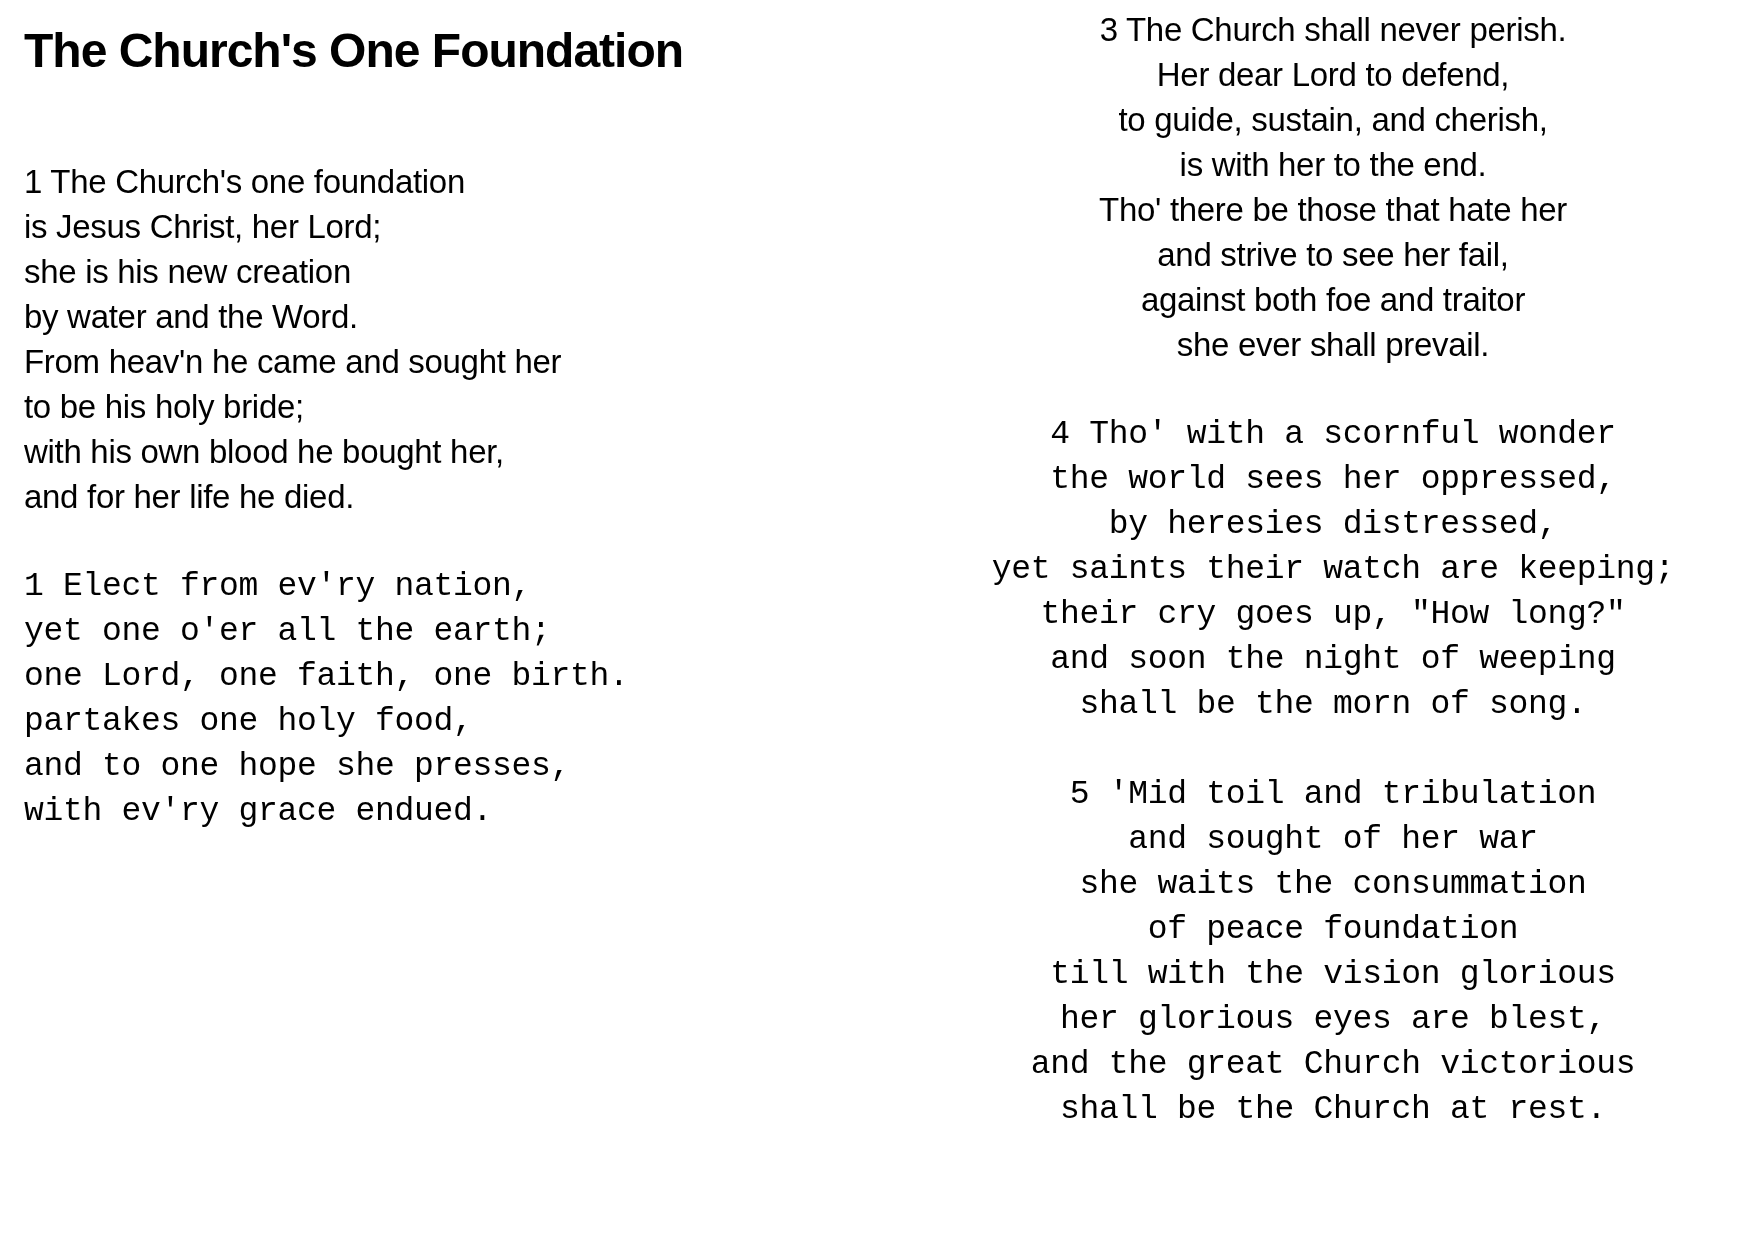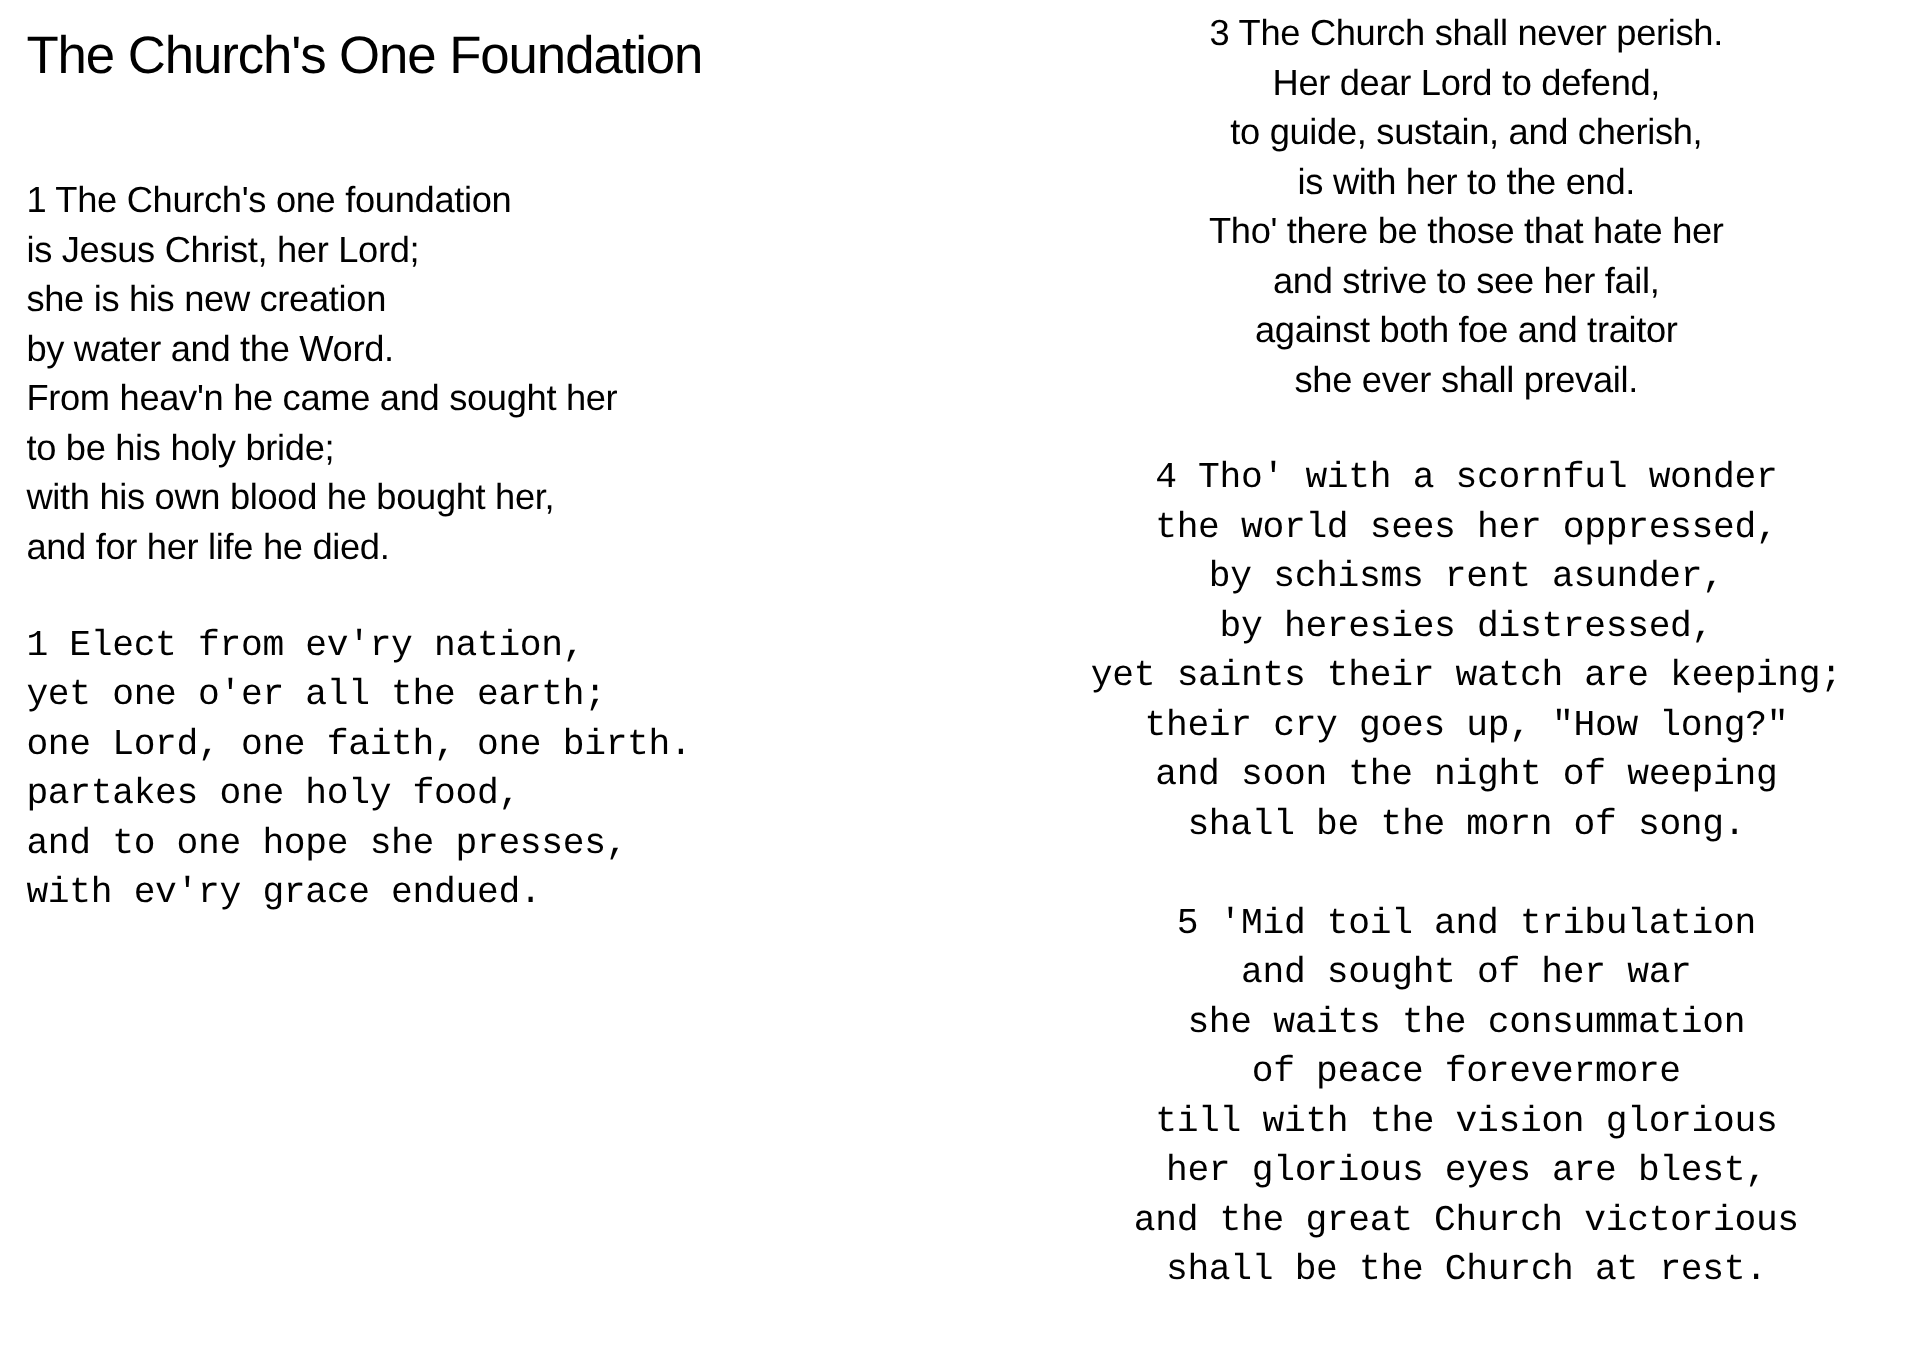--- a/index.html
+++ b/index.html
@@ -26,21 +26,21 @@
     width: 880px;
   }
   .col-right {
     left: 928px;
     top: 7px;
     width: 810px;
     text-align: center;
   }
   .title {
     font-size: 48px;
-    font-weight: 400;
+    font-weight: 700;
     letter-spacing: -1px;
     line-height: 54px;
     margin-bottom: 81px;
     white-space: nowrap;
   }
   .verse {
     display: block;
   }
   .verse + .verse {
     margin-top: 45px;
@@ -93,33 +93,32 @@
       <div class="line">is with her to the end.</div>
       <div class="line">Tho' there be those that hate her</div>
       <div class="line">and strive to see her fail,</div>
       <div class="line">against both foe and traitor</div>
       <div class="line">she ever shall prevail.</div>
     </div>
 
     <div class="verse">
       <div class="line">4 Tho' with a scornful wonder</div>
       <div class="line">the world sees her oppressed,</div>
-      <div class="line">by schisms rent asunder,</div>
       <div class="line">by heresies distressed,</div>
       <div class="line">yet saints their watch are keeping;</div>
       <div class="line">their cry goes up, "How long?"</div>
       <div class="line">and soon the night of weeping</div>
       <div class="line">shall be the morn of song.</div>
     </div>
 
     <div class="verse">
       <div class="line">5 'Mid toil and tribulation</div>
       <div class="line">and sought of her war</div>
       <div class="line">she waits the consummation</div>
-      <div class="line">of peace forevermore</div>
+      <div class="line">of peace foundation</div>
       <div class="line">till with the vision glorious</div>
       <div class="line">her glorious eyes are blest,</div>
       <div class="line">and the great Church victorious</div>
       <div class="line">shall be the Church at rest.</div>
     </div>
 
   </div>
 
 </div>
 

